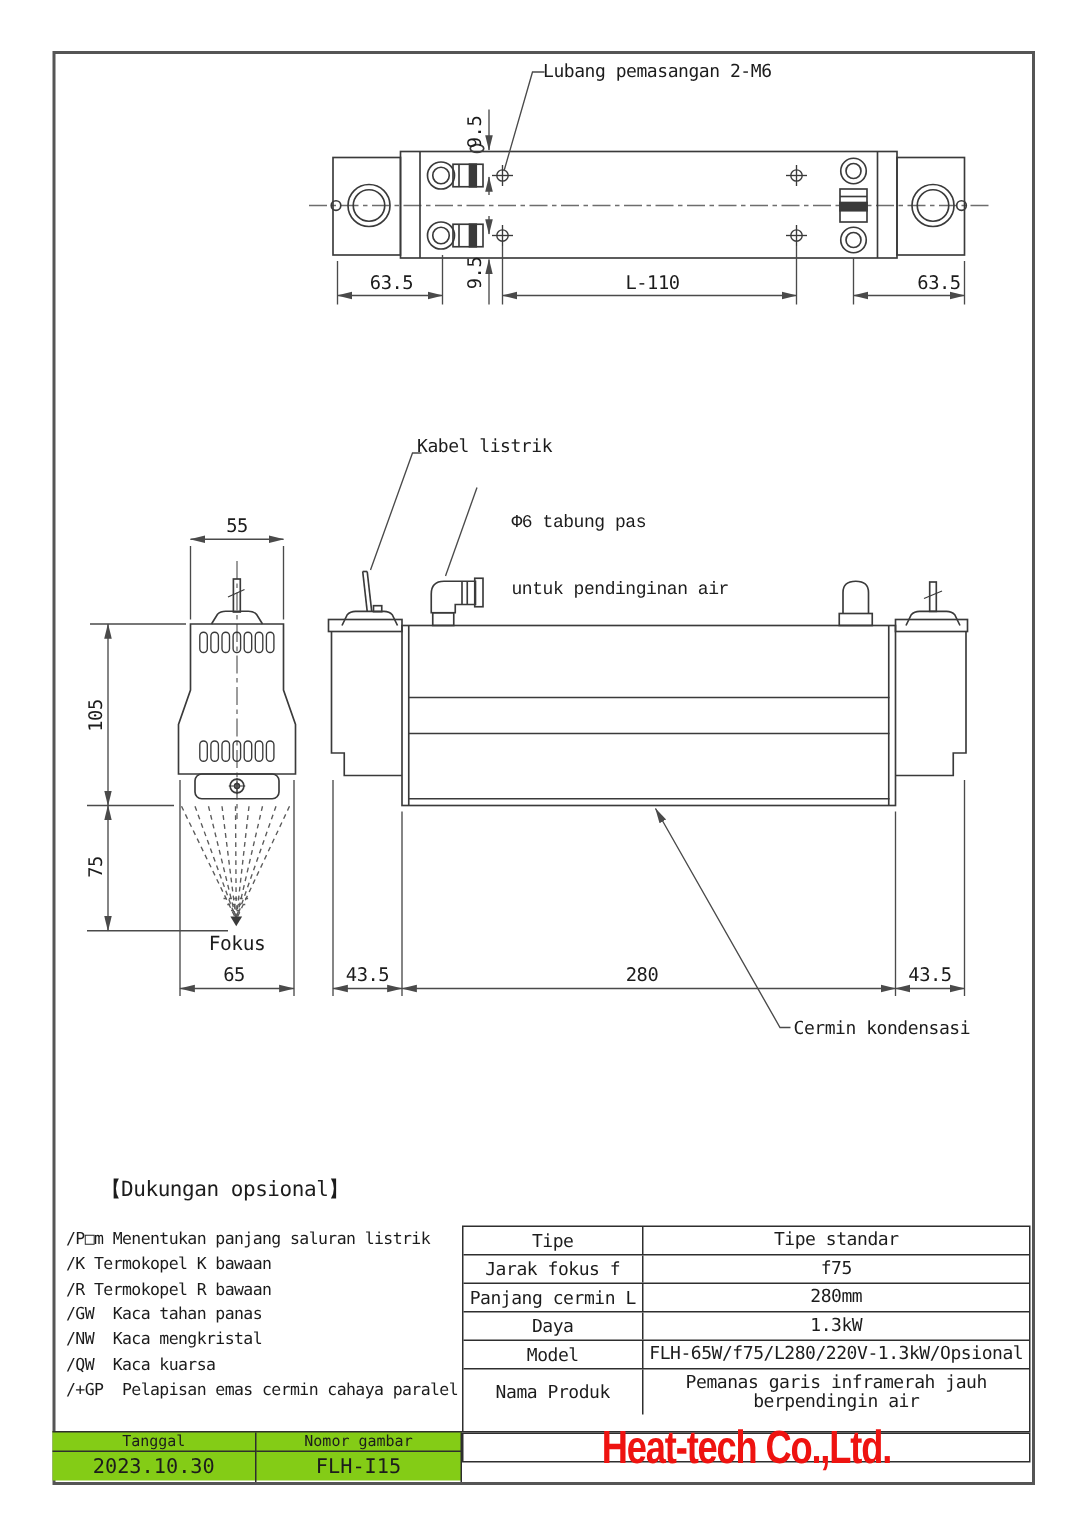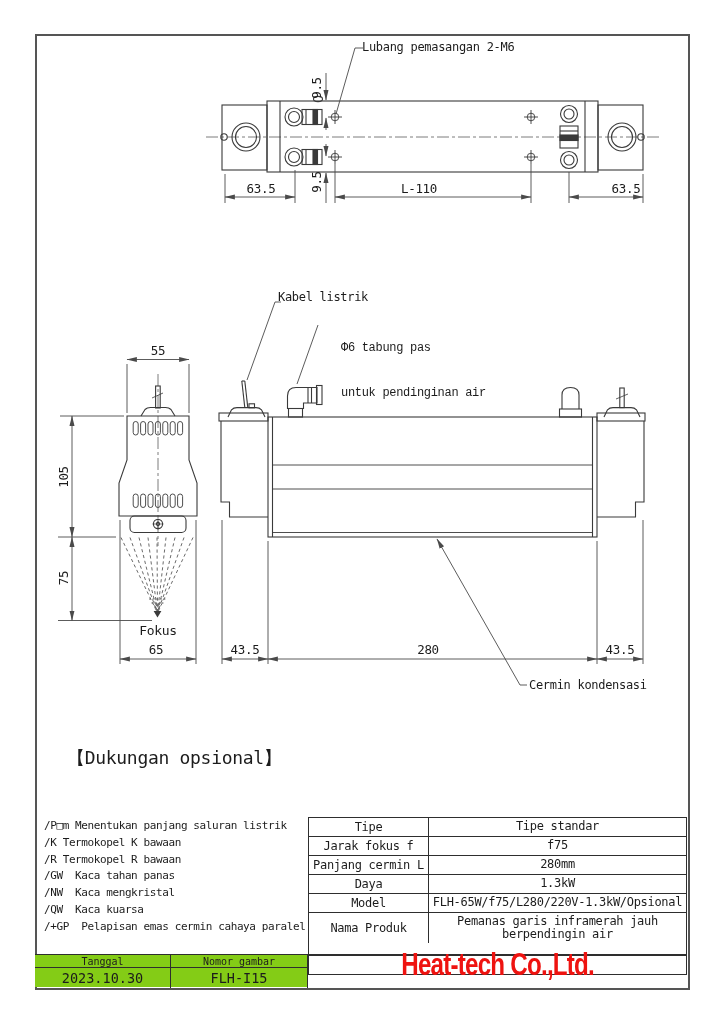--- a/index.html
+++ b/index.html
@@ -5,21 +5,21 @@
   html,body{margin:0;padding:0;background:#ffffff;}
   .sheet{position:relative;width:724px;height:1024px;background:#ffffff;overflow:hidden;
          font-family:"DejaVu Sans Mono","DejaVu Sans",monospace;color:#1c1c1c;}
   .frame{position:absolute;left:35px;top:34px;width:651px;height:952px;border:2px solid #555;}
   svg.draw{position:absolute;left:0;top:0;}
   .lbl{position:absolute;white-space:pre;font-size:12px;letter-spacing:-0.3px;color:#1c1c1c;line-height:1.15;}
   .ctr{transform:translate(-50%,-50%);}
   .rot{transform:translate(-50%,-50%) rotate(-90deg);}
   .dim{font-size:12.5px;}
   .two-line div{height:18px;}
-  .opt-head{position:absolute;left:67px;top:746px;font-size:18px;letter-spacing:-0.3px;}
+  .opt-head{position:absolute;left:67px;top:784px;font-size:14px;letter-spacing:-0.3px;}
   .opt-list{position:absolute;left:44px;top:819px;font-size:11px;letter-spacing:-0.4px;}
   .opt-list div{height:16.8px;white-space:pre;}
   .spec{position:absolute;left:308px;top:817px;width:379px;height:138px;border:1.5px solid #2e2e2e;
         display:flex;flex-direction:column;box-sizing:border-box;background:#fff;}
   .srow{display:flex;flex:0 0 18px;border-bottom:1.2px solid #2e2e2e;}
   .srow:last-child{flex:0 0 30px;border-bottom:none;}
   .scell{display:flex;align-items:center;justify-content:center;font-size:12px;letter-spacing:-0.3px;text-align:center;}
   .slabel{width:119px;border-right:1.2px solid #2e2e2e;flex:none;}
   .sval{flex:1;line-height:13.5px;}
   .nowrap{white-space:nowrap;}
@@ -228,21 +228,21 @@
       <line x1="222" y1="659" x2="268" y2="659" marker-start="url(#arw)" marker-end="url(#arw)"></line>
       <line x1="268" y1="659" x2="597" y2="659" marker-start="url(#arw)" marker-end="url(#arw)"></line>
       <line x1="597" y1="659" x2="643" y2="659" marker-start="url(#arw)" marker-end="url(#arw)"></line>
     </g>
   </svg>
 
   <div class="lbl" style="left:362px;top:41px;">Lubang pemasangan 2-M6</div>
   <div class="lbl dim rot" style="left:317px;top:88px;">9.5</div>
   <div class="lbl dim rot" style="left:317px;top:182px;">9.5</div>
   <div class="lbl dim ctr" style="left:261px;top:189px;">63.5</div>
-  <div class="lbl dim ctr" style="left:419px;top:189px;">L-110</div>
+  <div class="lbl dim ctr" style="left:435px;top:189px;">L-110</div>
   <div class="lbl dim ctr" style="left:626px;top:189px;">63.5</div>
 
   <div class="lbl" style="left:278px;top:291px;">Kabel listrik</div>
   <div class="lbl two-line" style="left:341px;top:314px;font-family:Liberation Mono, monospace;">
     <div>Φ6 tabung pas</div>
     <div>untuk pendinginan air</div>
   </div>
 
   <div class="lbl dim ctr" style="left:158px;top:351px;">55</div>
   <div class="lbl dim rot" style="left:64px;top:477px;">105</div>

